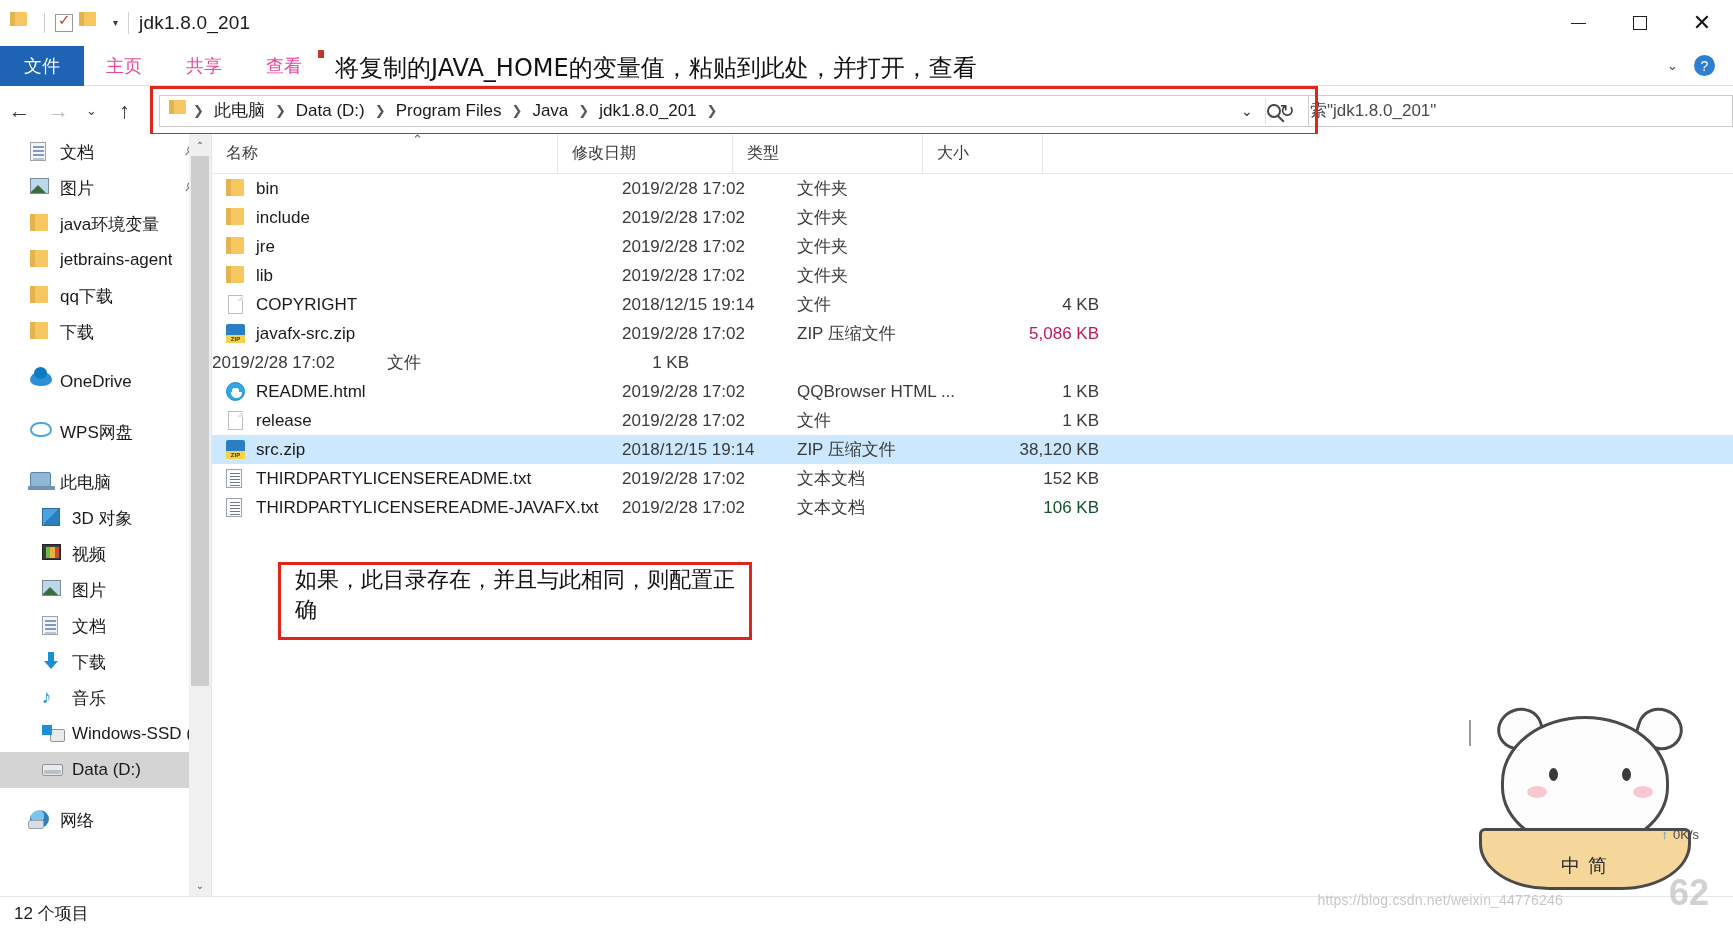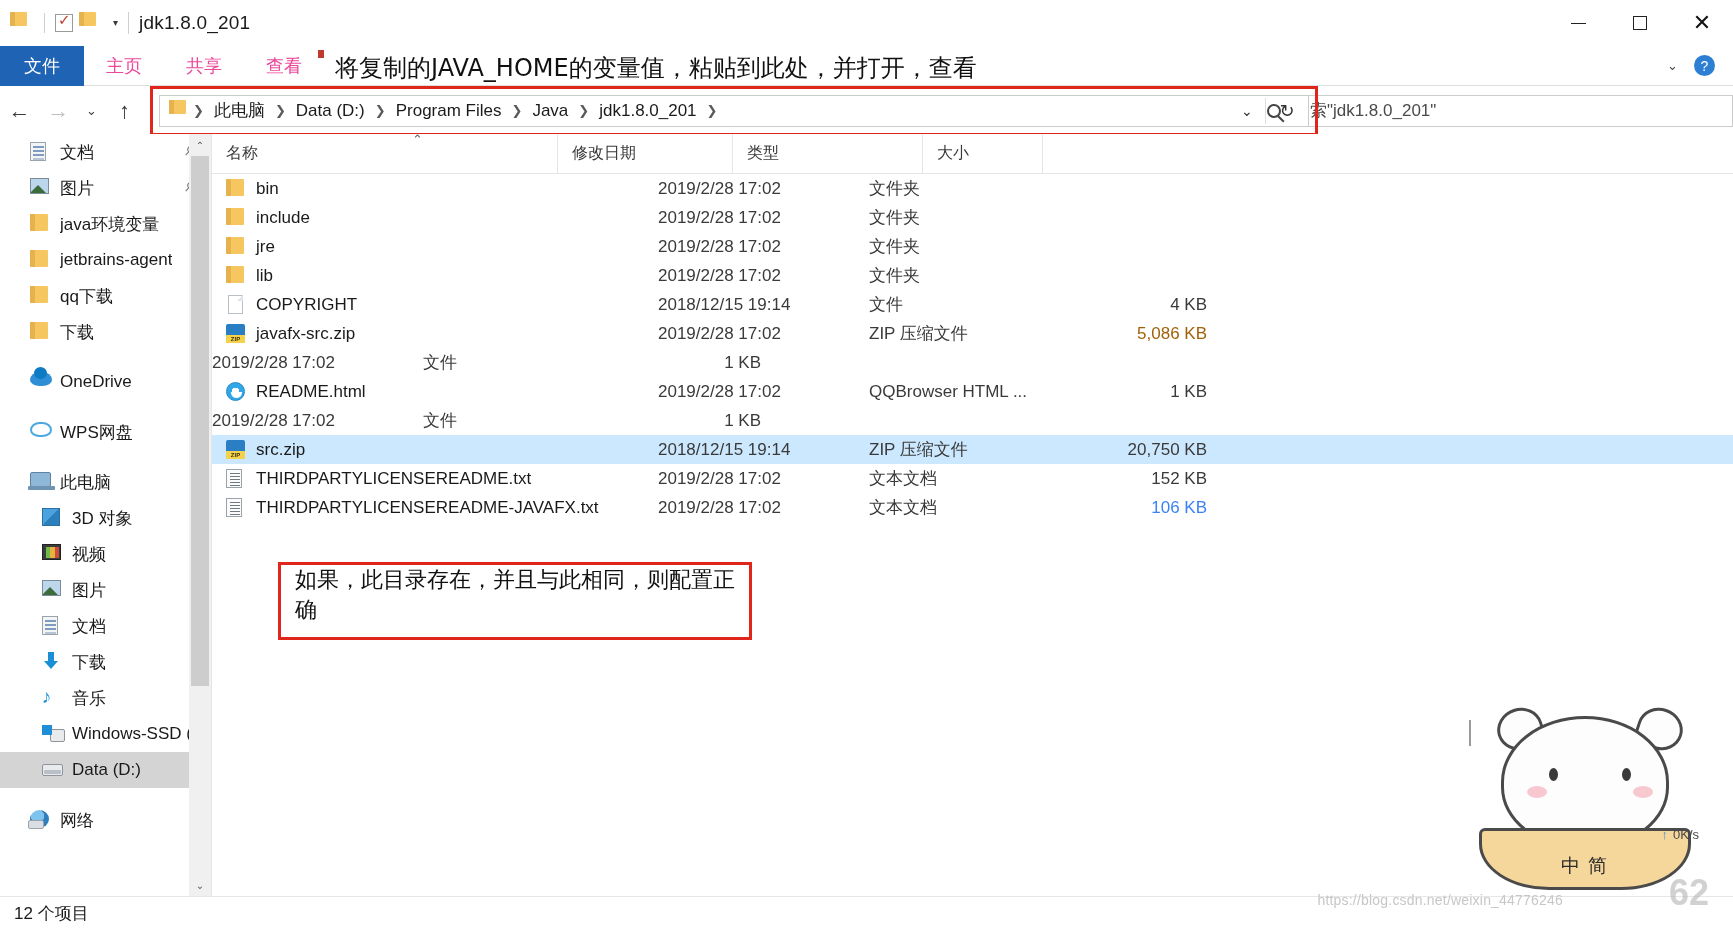--- a/index.html
+++ b/index.html
@@ -321,21 +321,21 @@
     padding-left: 14px; border-right: 1px solid #e6e6e6;
   }
   .ch-name { width: 346px; }
   .ch-date { width: 175px; }
   .ch-type { width: 190px; }
   .ch-size { width: 120px; }
 
   .rows { position: relative; }
   .row {
     display: flex; align-items: center; height: 29px;
-    font-size: 17px; color: #1a1a1a; gap: 36px;
+    font-size: 17px; color: #1a1a1a;
   }
   .row.selected { background: #cce8ff; }
   .c-name { width: 410px; display: flex; align-items: center; padding-left: 14px; }
   .c-date { width: 175px; }
   .c-type { width: 190px; }
   .c-size { width: 120px; text-align: right; padding-right: 8px; }
   .file-ico { width: 20px; height: 20px; margin-right: 10px; position: relative; flex: 0 0 auto; }
 
   .ic-file {
     width: 15px; height: 19px; background: #ffffff; border: 1px solid #b9bfc6;
@@ -726,53 +726,59 @@
           </div>
           <div class="row">
             <div class="c-name">
               <span class="file-ico">
                 <span class="ic-zip" style="display: block; position: relative;"></span>
               </span>
               <span>javafx-src.zip</span>
             </div>
             <div class="c-date" style="color: rgb(58, 58, 58);">2019/2/28 17:02</div>
             <div class="c-type" style="color: rgb(58, 58, 58);">ZIP 压缩文件</div>
-            <div class="c-size" style="color: #a16207;">5,086 KB</div>
+            <div class="c-size" style="color: #be185d;">5,086 KB</div>
           </div>
           <div class="row">
             <div class="c-date" style="color: rgb(58, 58, 58);">2019/2/28 17:02</div>
             <div class="c-type" style="color: rgb(58, 58, 58);">文件</div>
             <div class="c-size" style="color: rgb(58, 58, 58);">1 KB</div>
           </div>
           <div class="row">
             <div class="c-name">
               <span class="file-ico">
                 <span class="ic-html" style="display: block; position: relative;"></span>
               </span>
               <span>README.html</span>
             </div>
             <div class="c-date" style="color: rgb(58, 58, 58);">2019/2/28 17:02</div>
             <div class="c-type" style="color: rgb(58, 58, 58);">QQBrowser HTML ...</div>
             <div class="c-size" style="color: rgb(58, 58, 58);">1 KB</div>
           </div>
           <div class="row">
+            <div class="c-name">
+              <span class="file-ico">
+                <span class="ic-file" style="display: block; position: relative;"></span>
+              </span>
+              <span>release</span>
+            </div>
             <div class="c-date" style="color: rgb(58, 58, 58);">2019/2/28 17:02</div>
             <div class="c-type" style="color: rgb(58, 58, 58);">文件</div>
             <div class="c-size" style="color: rgb(58, 58, 58);">1 KB</div>
           </div>
           <div class="row selected">
             <div class="c-name">
               <span class="file-ico">
                 <span class="ic-zip" style="display: block; position: relative;"></span>
               </span>
               <span>src.zip</span>
             </div>
             <div class="c-date" style="color: rgb(58, 58, 58);">2018/12/15 19:14</div>
             <div class="c-type" style="color: rgb(58, 58, 58);">ZIP 压缩文件</div>
-            <div class="c-size" style="color: rgb(58, 58, 58);">20,750 KB</div>
+            <div class="c-size" style="color: rgb(58, 58, 58);">38,120 KB</div>
           </div>
           <div class="row">
             <div class="c-name">
               <span class="file-ico">
                 <span class="ic-txt" style="display: block; position: relative;"></span>
               </span>
               <span>THIRDPARTYLICENSEREADME.txt</span>
             </div>
             <div class="c-date" style="color: rgb(58, 58, 58);">2019/2/28 17:02</div>
             <div class="c-type" style="color: rgb(58, 58, 58);">文本文档</div>
@@ -780,21 +786,21 @@
           </div>
           <div class="row">
             <div class="c-name">
               <span class="file-ico">
                 <span class="ic-txt" style="display: block; position: relative;"></span>
               </span>
               <span>THIRDPARTYLICENSEREADME-JAVAFX.txt</span>
             </div>
             <div class="c-date" style="color: rgb(58, 58, 58);">2019/2/28 17:02</div>
             <div class="c-type" style="color: rgb(58, 58, 58);">文本文档</div>
-            <div class="c-size" style="color: #3b82f6;">106 KB</div>
+            <div class="c-size" style="color: #14532d;">106 KB</div>
           </div>
         </div>
 
       <div class="annot-box">
         <span class="annot-box-text">如果，此目录存在，并且与此相同，则配置正确</span>
       </div>
       <div class="caret-mark"></div>
     </div>
   </div>
 

